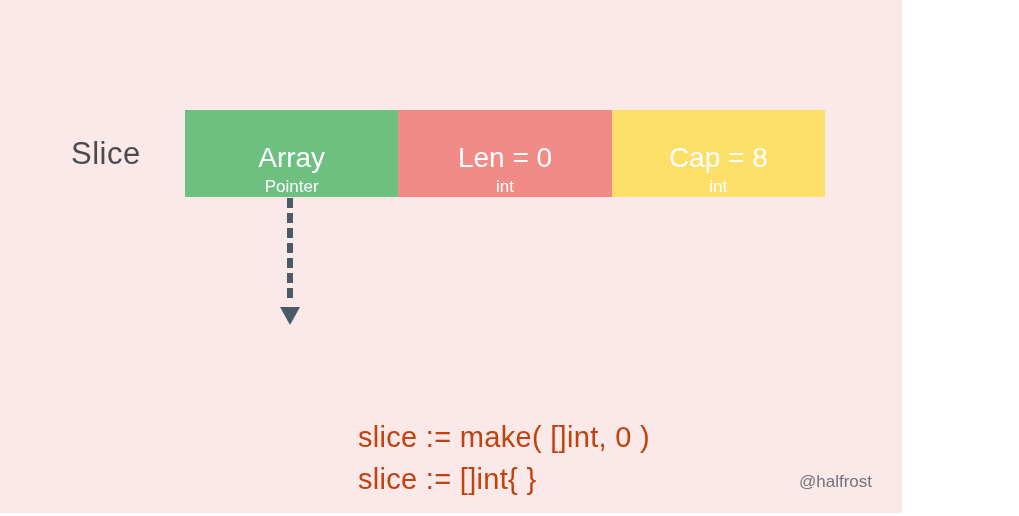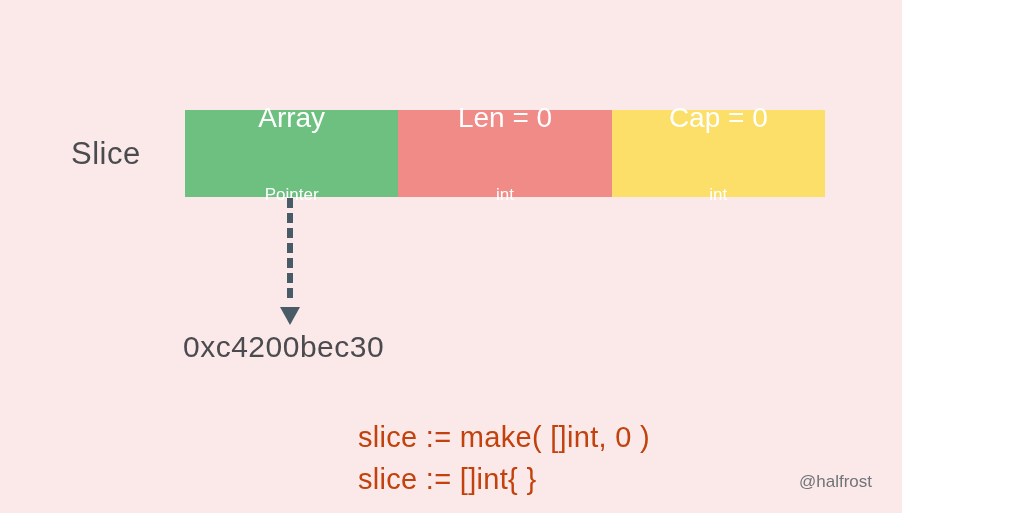--- a/index.html
+++ b/index.html
@@ -30,36 +30,35 @@
     width: 640px;
     height: 87px;
     display: flex;
   }
 
   .block {
     flex: 1 1 0;
     display: flex;
     flex-direction: column;
     align-items: center;
-    justify-content: center;
+    justify-content: flex-end;
     color: #FFFFFF;
     gap: 3px;
   }
 
   .block-title {
     font-size: 28px;
     line-height: 32px;
     font-weight: 400;
   }
 
   .block-subtitle {
     font-size: 17px;
     line-height: 20px;
     font-weight: 400;
-    margin-top: 48px;
   }
 
   .pointer-arrow {
     position: absolute;
     left: 0;
     top: 0;
   }
 
   .arrow-line {
     position: absolute;
@@ -131,31 +130,30 @@
   <div class="struct-bar">
     <div class="block" style="background-color: rgb(110, 192, 129);">
       <div class="block-title">Array</div>
       <div class="block-subtitle">Pointer</div>
     </div>
     <div class="block" style="background-color: rgb(240, 139, 136);">
       <div class="block-title">Len = 0</div>
       <div class="block-subtitle">int</div>
     </div>
     <div class="block" style="background-color: rgb(252, 223, 105);">
-      <div class="block-title">Cap = 0</div>
+      <div class="block-title">Cap = 8</div>
       <div class="block-subtitle">int</div>
     </div>
   </div>
 
   <div class="pointer-arrow">
     <div class="arrow-line"></div>
     <div class="arrow-head"></div>
   </div>
 
-  <div class="pointer-address">0xc4200bec30</div>
 
   <div class="code-snippet">
     <div>slice := make( []int, 0 )</div>
     <div>slice := []int{ }</div>
   </div>
 
   <div class="watermark">@halfrost</div>
 
   <div class="bottom-edge"></div>
 

